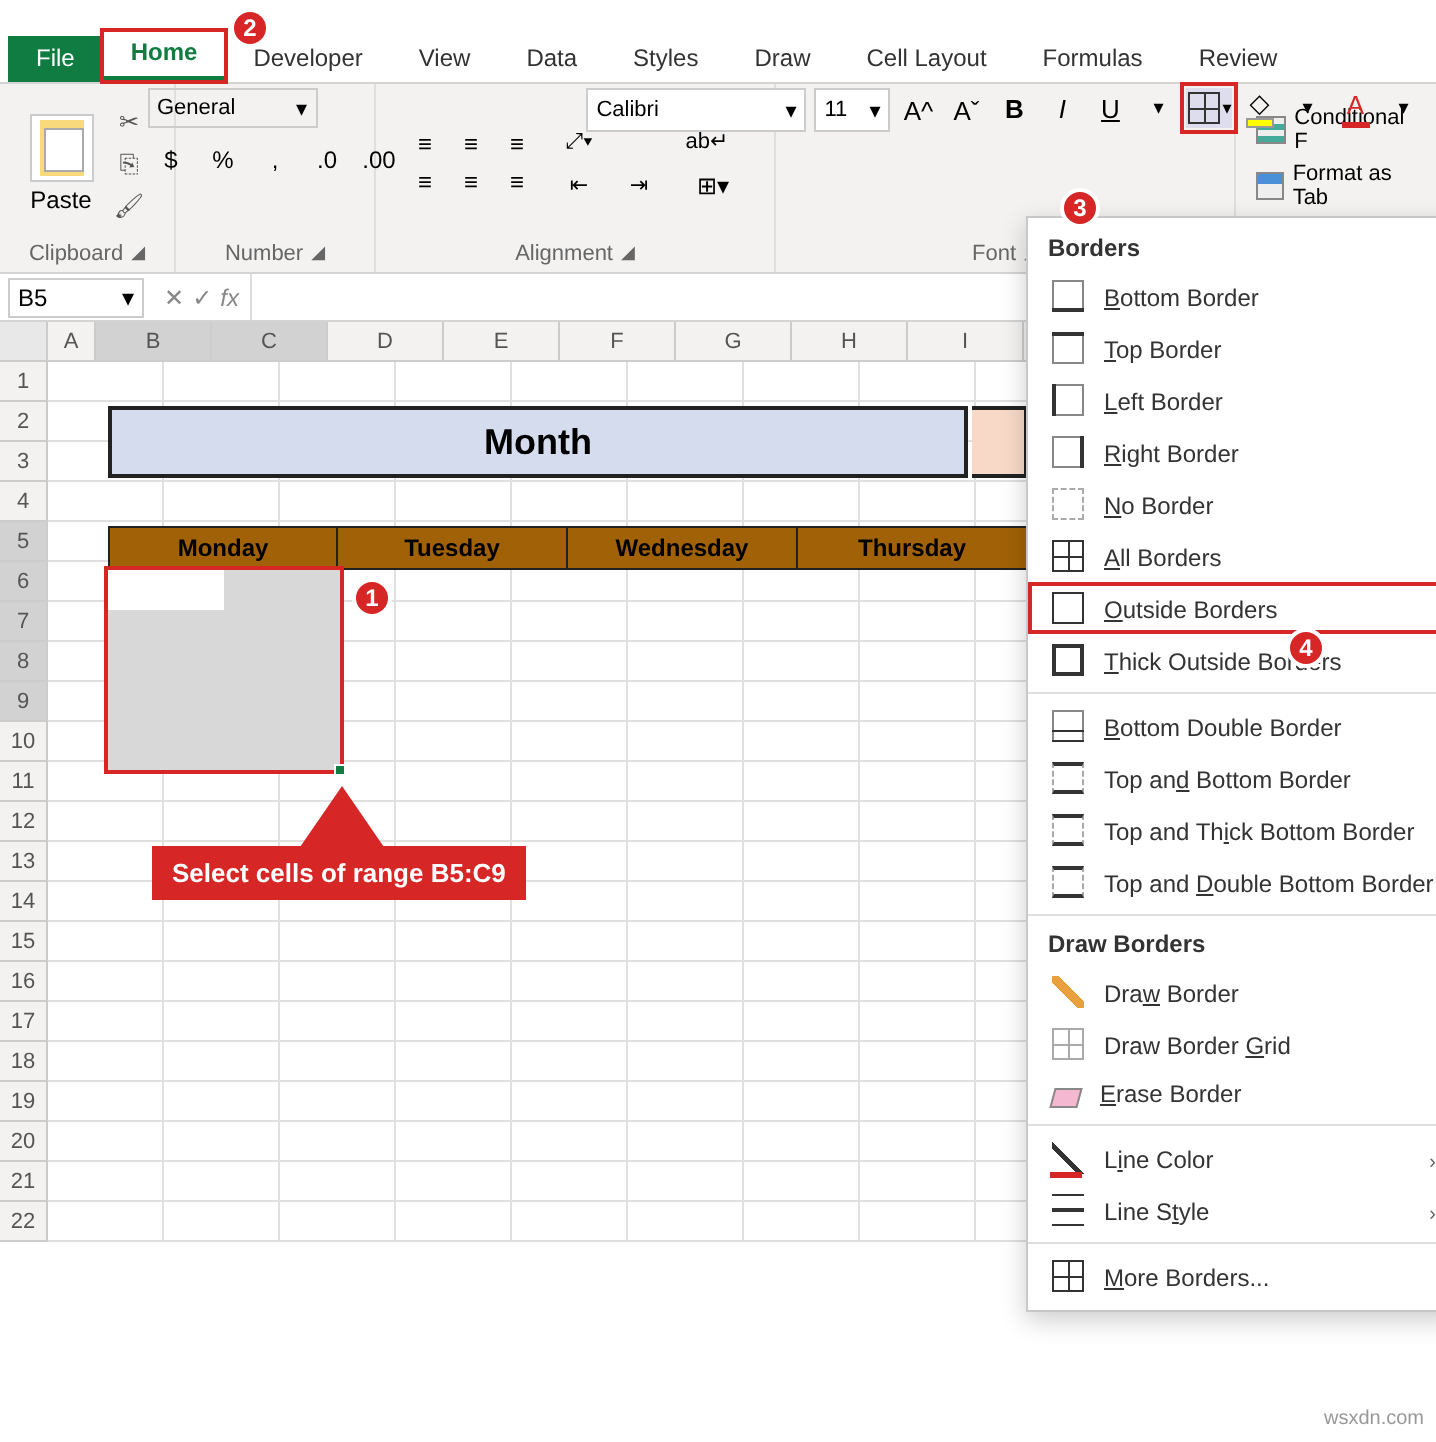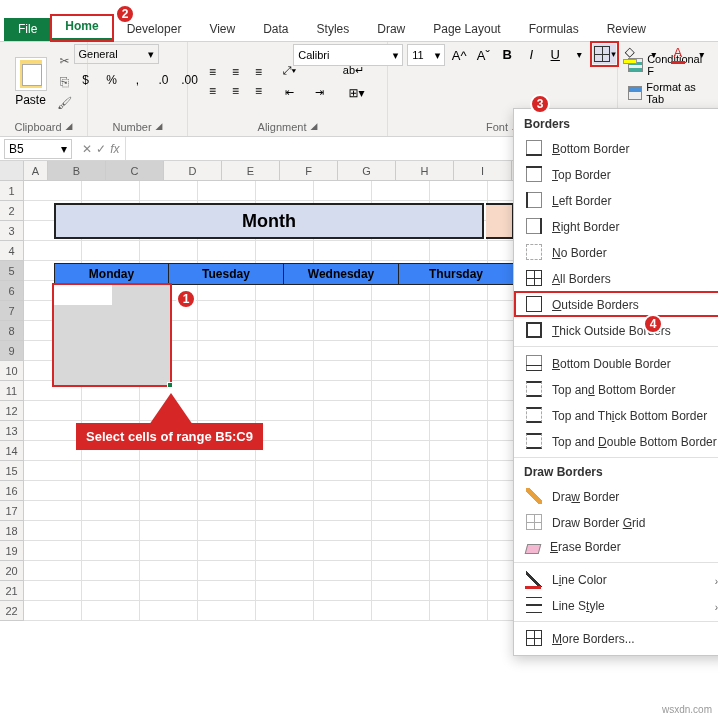--- a/index.html
+++ b/index.html
@@ -69,21 +69,21 @@
 .rh { width: 24px; height: 20px; border-bottom: 1px solid #ccc; border-right: 1px solid #ccc; background: #f3f2f1; text-align: center; font-size: 11px; color: #555; line-height: 20px; }
 .rh.sel { background: #d2d2d2; }
 .cells { position: relative; flex: 1; }
 .cell-row { display: flex; height: 20px; border-bottom: 1px solid #e0e0e0; }
 .cell { border-right: 1px solid #e0e0e0; height: 20px; }
 
 
 .month-banner { position: absolute; left: 30px; top: 22px; width: 430px; height: 36px; background: #d5dced; border: 2px solid #222; display: flex; align-items: center; justify-content: center; font-size: 18px; font-weight: 700; }
 .month-side { position: absolute; left: 462px; top: 22px; width: 28px; height: 36px; background: #f8d9c8; border: 2px solid #222; border-left: none; }
 .day-row { position: absolute; left: 30px; top: 82px; display: flex; }
-.day-cell { width: 115px; height: 22px; background: #3b82f6; border: 1px solid #222; font-size: 12px; font-weight: 700; display: flex; align-items: center; justify-content: center; }
+.day-cell { width: 115px; height: 22px; background: #a16207; border: 1px solid #222; font-size: 12px; font-weight: 700; display: flex; align-items: center; justify-content: center; }
 .day-cell:not(:first-child) { border-left: none; }
 .sel-box { position: absolute; left: 30px; top: 104px; width: 116px; height: 100px; background: #d8d8d8; outline: 2px solid #d62626; }
 .sel-box .white { position: absolute; top: 0; left: 0; width: 58px; height: 20px; background: #fff; }
 .sel-handle { position: absolute; bottom: -3px; right: -3px; width: 6px; height: 6px; background: #107c41; border: 1px solid #fff; }
 
 
 .callout-arrow { position: absolute; left: 125px; top: 212px; width: 0; height: 0; border-left: 22px solid transparent; border-right: 22px solid transparent; border-bottom: 32px solid #d62626; }
 .callout-box { position: absolute; left: 52px; top: 242px; background: #d62626; color: #fff; padding: 6px 10px; font-size: 13px; font-weight: 600; }
 
 
@@ -123,21 +123,21 @@
 <body>
 
 <div class="tabs">
   <div class="tab file">File</div>
   <div class="tab active home-anno">Home</div>
   <div class="tab">Developer</div>
   <div class="tab">View</div>
   <div class="tab">Data</div>
   <div class="tab">Styles</div>
   <div class="tab">Draw</div>
-  <div class="tab">Page Layout</div>
+  <div class="tab">Cell Layout</div>
   <div class="tab">Formulas</div>
   <div class="tab">Review</div>
   <div class="anno" style="left:115px;top:4px">2</div>
 </div>
 
 <div class="ribbon">
 
   <div class="rgroup" style="width:88px">
     <div class="rgroup-body">
       <div class="paste-btn">

